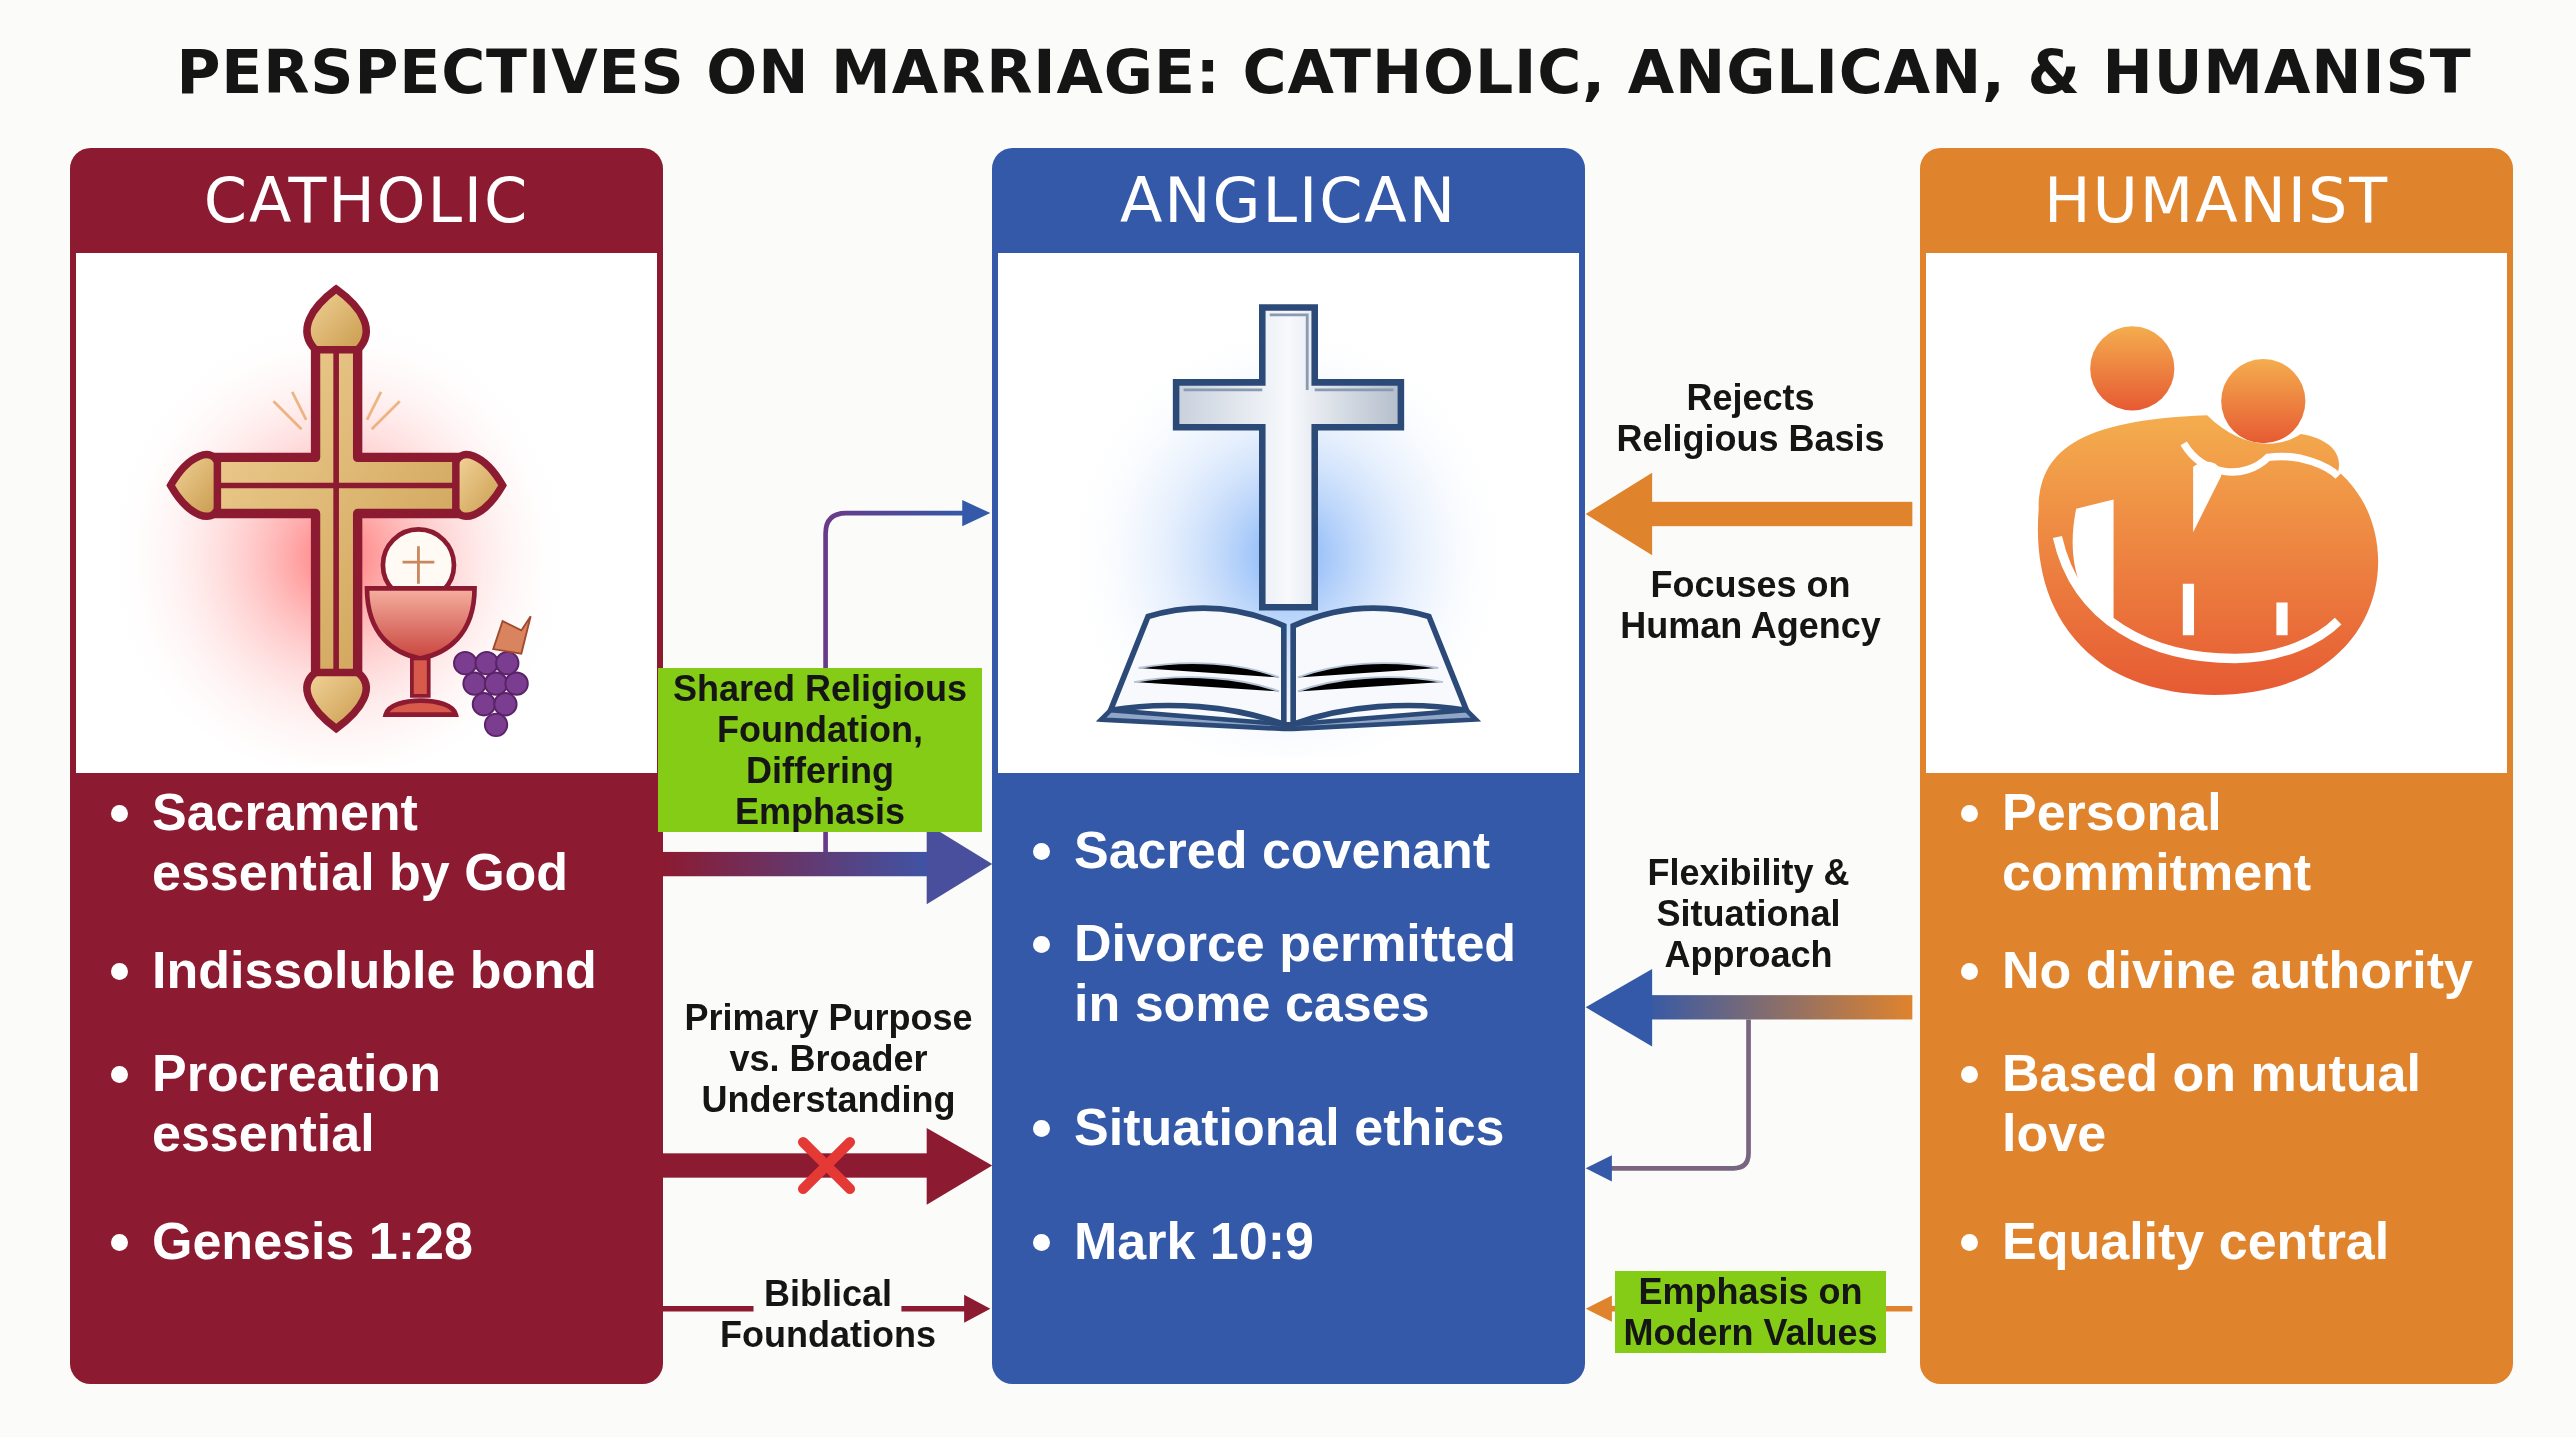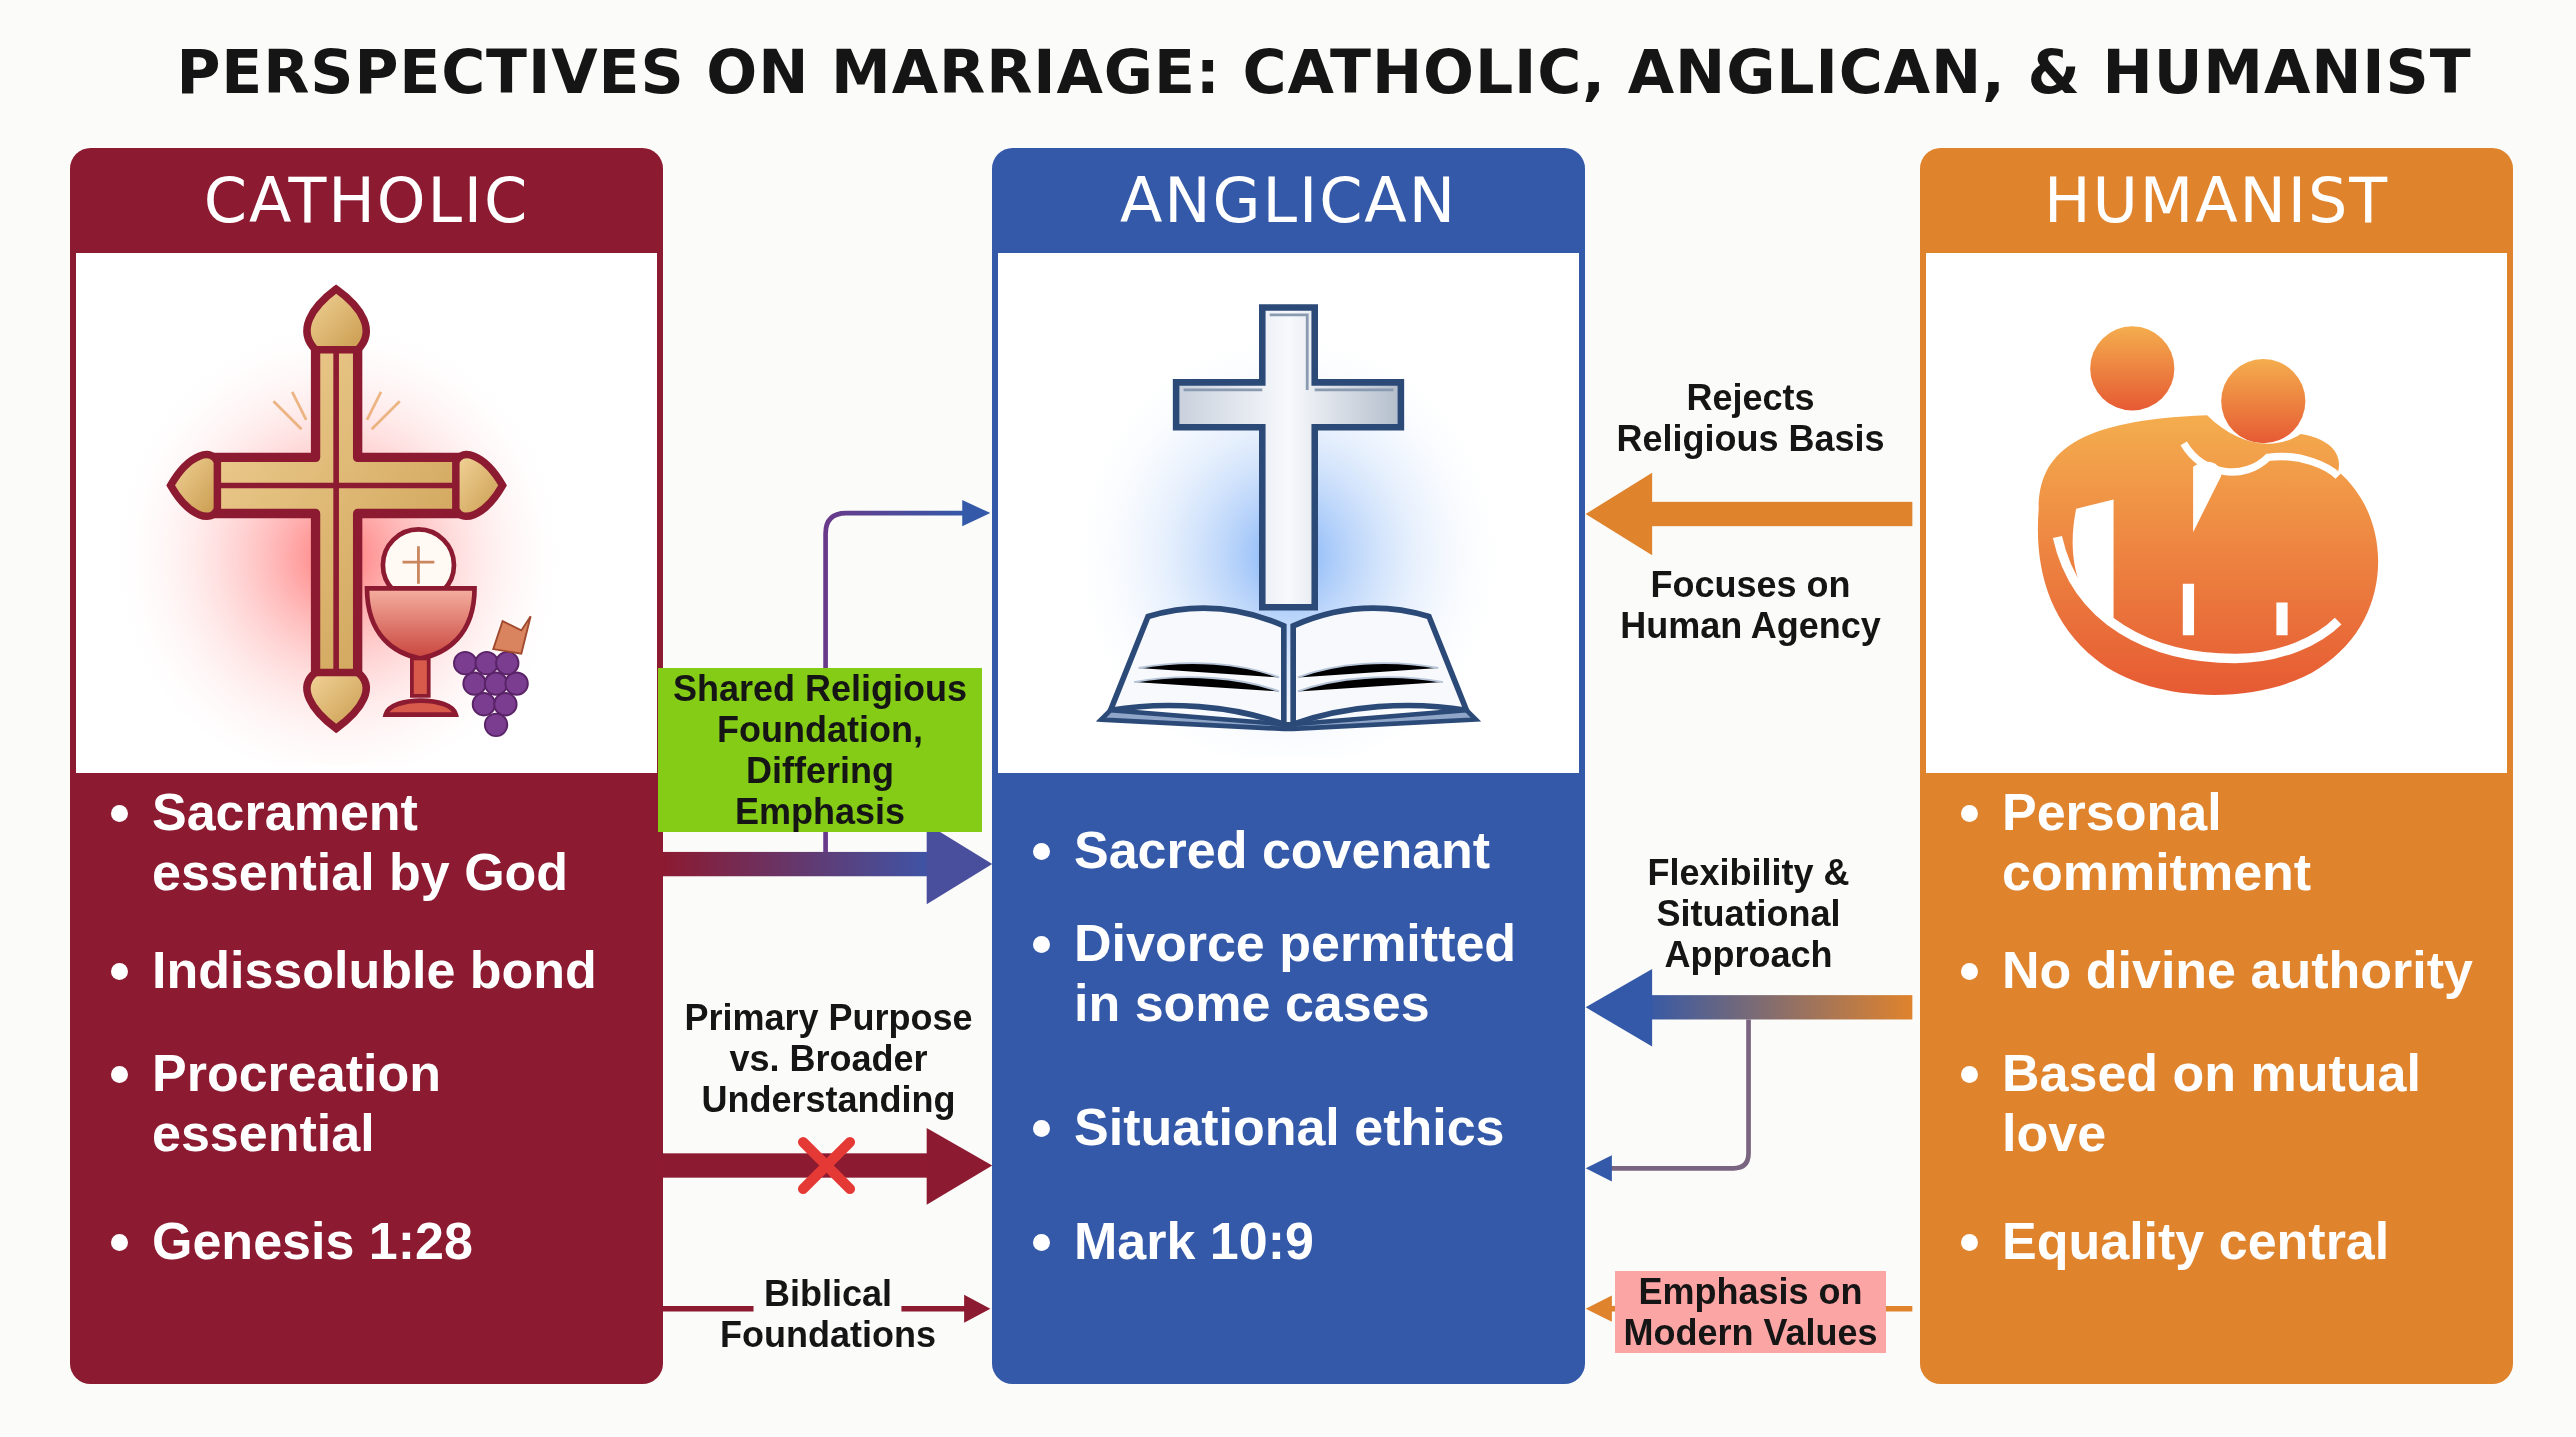--- a/index.html
+++ b/index.html
@@ -284,14 +284,14 @@
   </g>
 </svg>
 
 <div class="conn-label" style="left:658px; top:668px; width:324px; background:#84cc16;">Shared Religious Foundation, Differing Emphasis</div>
 <div class="conn-label" style="left:676px; top:997px; width:305px;">Primary Purpose vs. Broader Understanding</div>
 <div class="conn-label" style="left:711px; top:1273px; width:234px;">Biblical Foundations</div>
 
 <div class="conn-label" style="left:1603px; top:377px; width:295px;">Rejects Religious Basis</div>
 <div class="conn-label" style="left:1603px; top:564px; width:295px;">Focuses on Human Agency</div>
 <div class="conn-label" style="left:1629px; top:852px; width:239px;">Flexibility &amp; Situational Approach</div>
-<div class="conn-label" style="left:1615px; top:1271px; width:271px; background:#fca5a5;">Emphasis on Modern Values</div>
+<div class="conn-label" style="left:1615px; top:1271px; width:271px; background:#84cc16;">Emphasis on Modern Values</div>
 
 
 </body></html>

